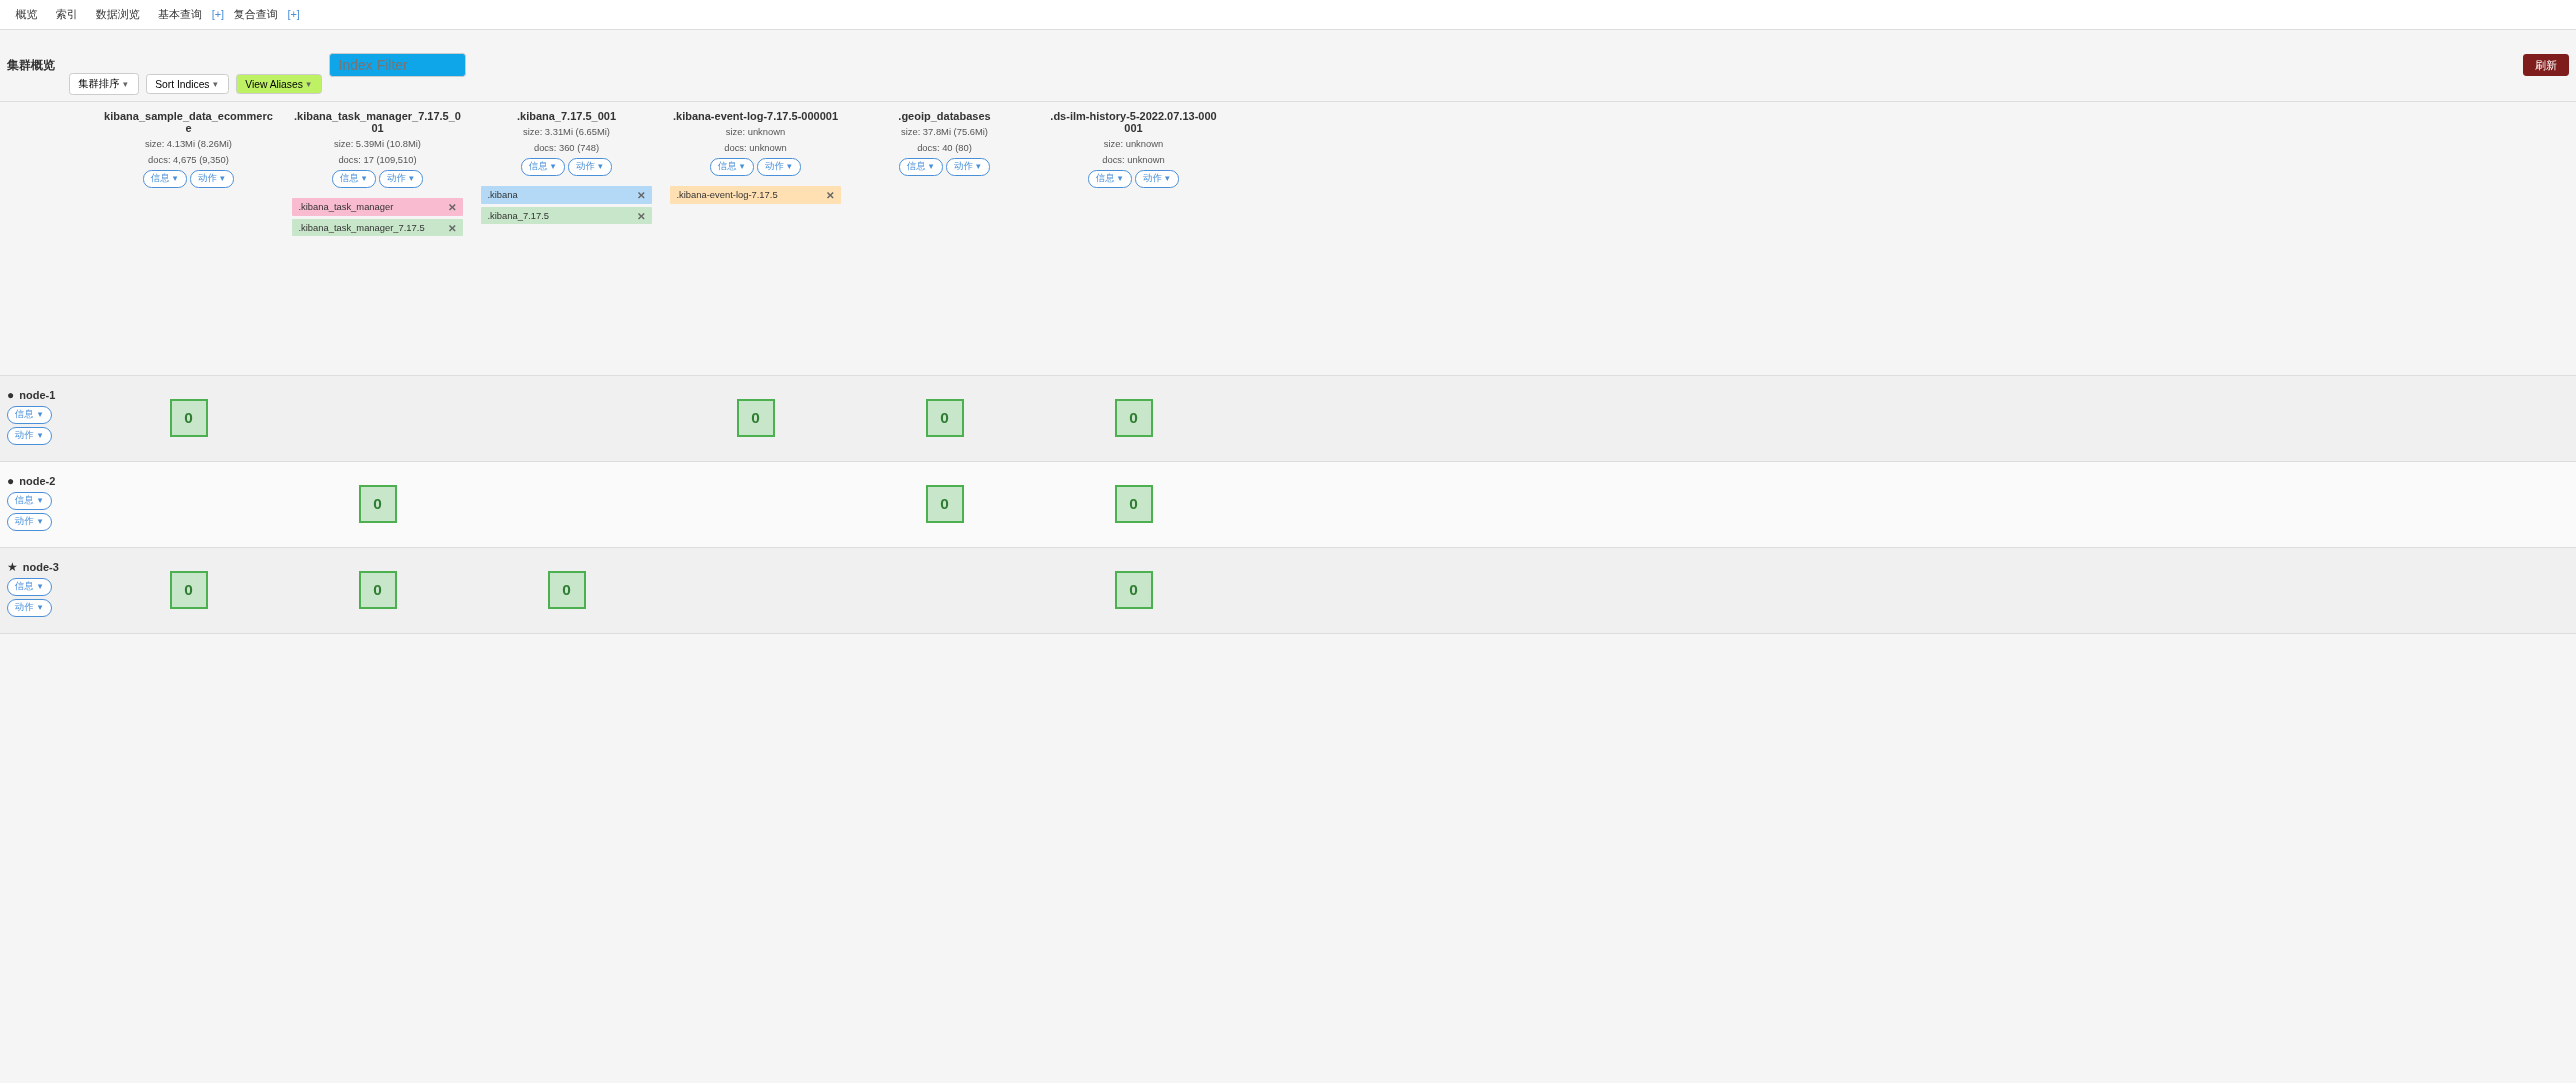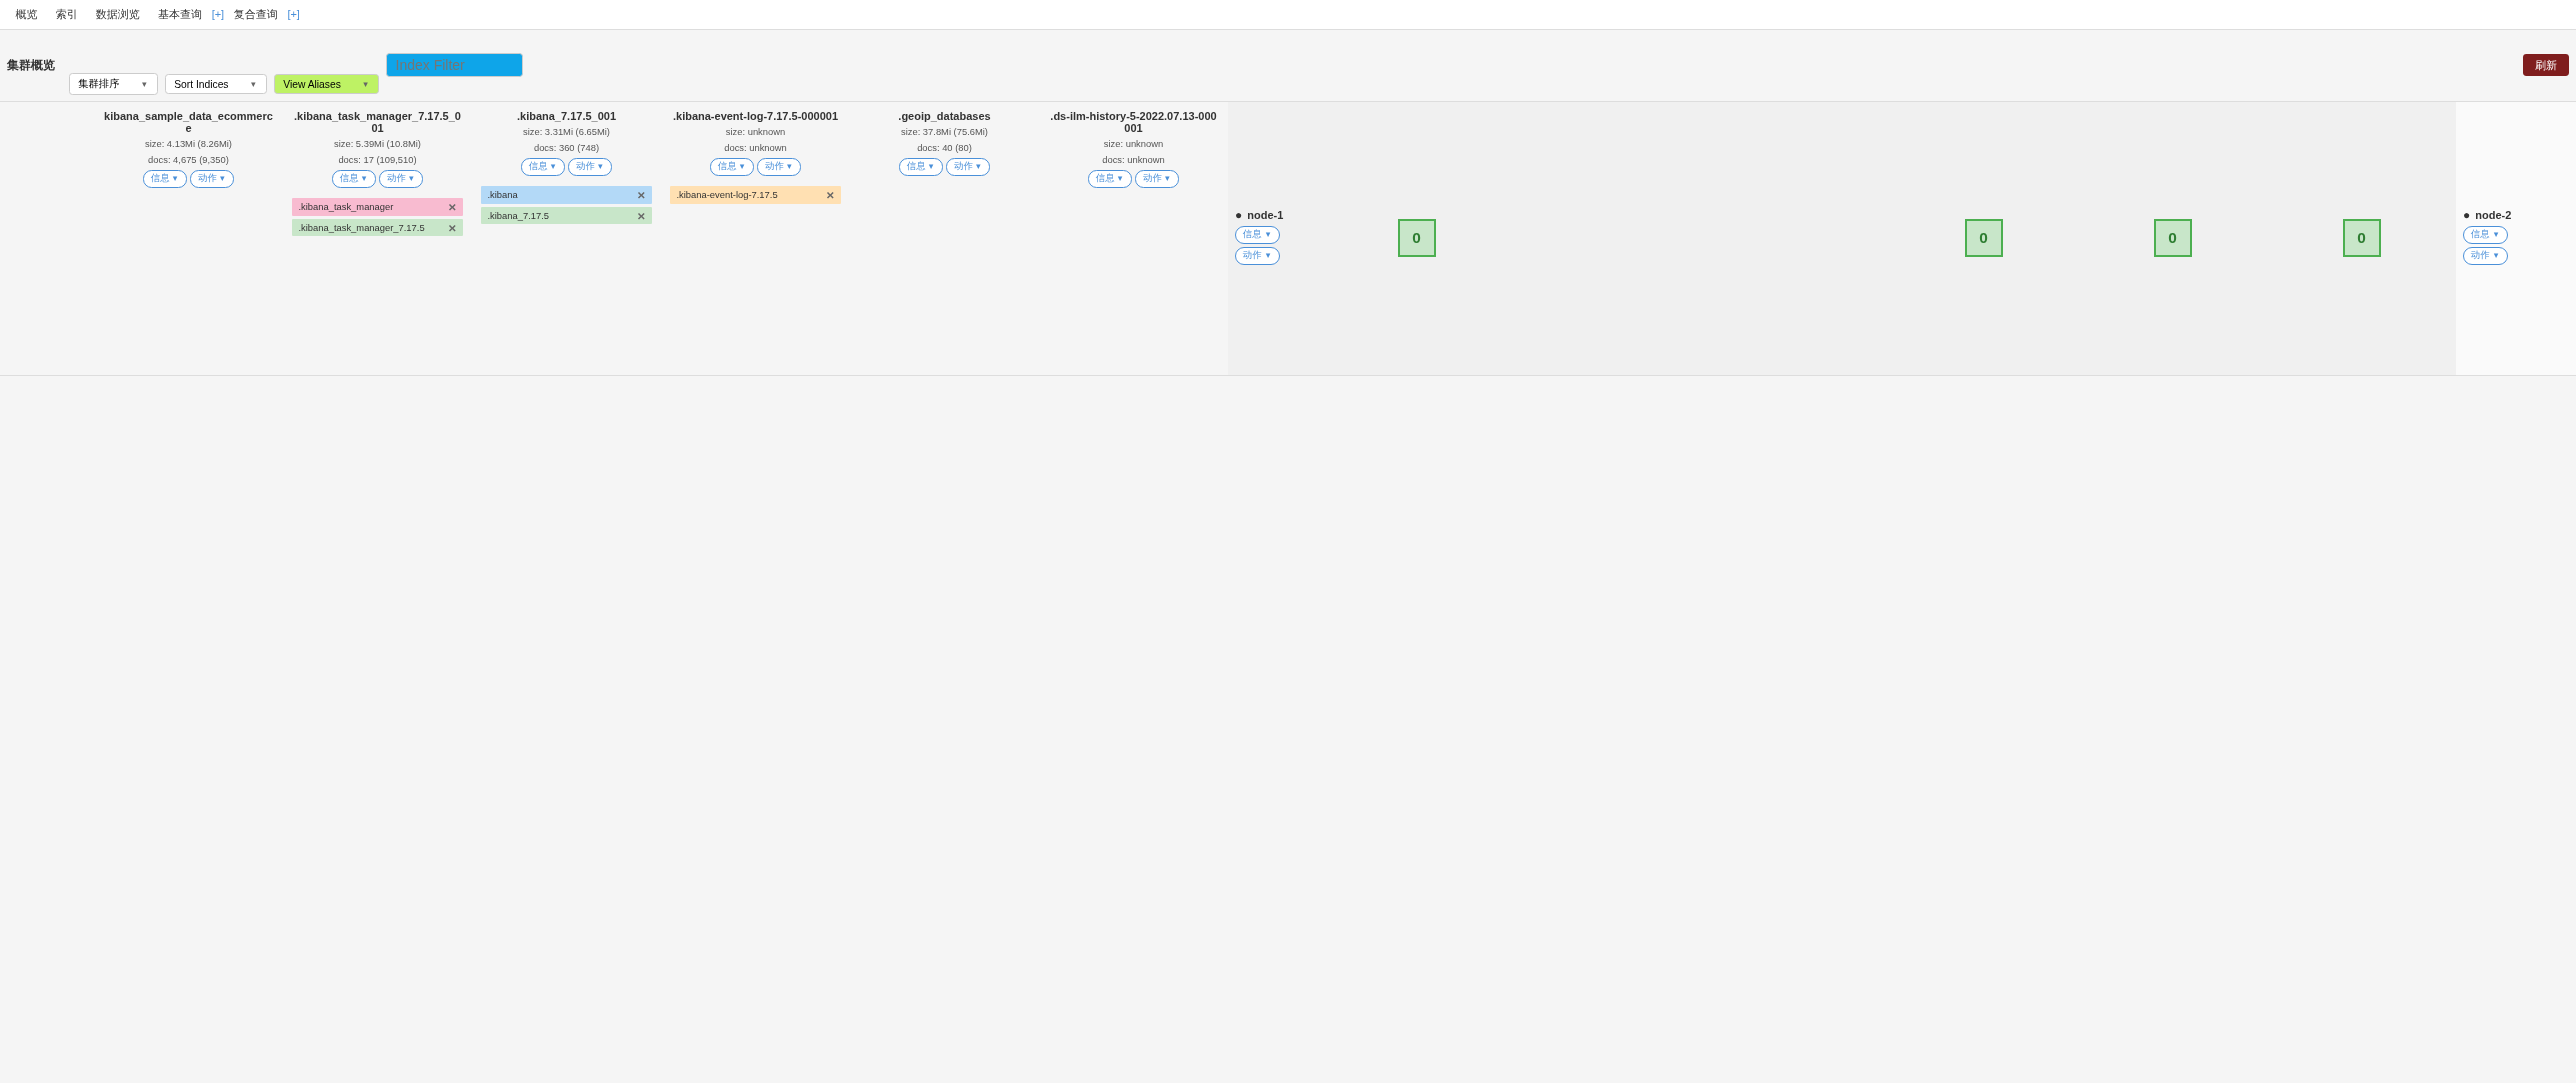--- a/index.html
+++ b/index.html
@@ -40,21 +40,21 @@
     }
     .btn-dropdown {
       display: flex;
       align-items: center;
       padding: 3.4px 8.6px;
       border: 0.9px solid #ccc;
       border-radius: 3.4px;
       background: #fff;
       cursor: pointer;
       font-size: 10.3px;
-      gap: 21px;
+      gap: 2px;
       margin-top: 38px;
     }
     .btn-dropdown .caret { font-size: 7.7px; color: #666; }
     .btn-sort-indices {
       background: #fff;
       border-color: #ccc;
     }
     .btn-view-aliases {
       background: #bef264;
       border-color: #ccc;
@@ -105,21 +105,21 @@
     }
     .node-btn .caret { font-size: 7.7px; }
 
     
     .indices-area {
       flex: 1;
       overflow-x: auto;
     }
     .indices-table {
       display: flex;
-      flex-direction: row;
+      flex-direction: column;
       min-width: 1201px;
     }
 
     
     .index-headers-row {
       display: flex;
       flex-direction: row;
       border-bottom: 1.7px solid #ddd;
       background: #f5f5f5;
       min-height: 274px;

